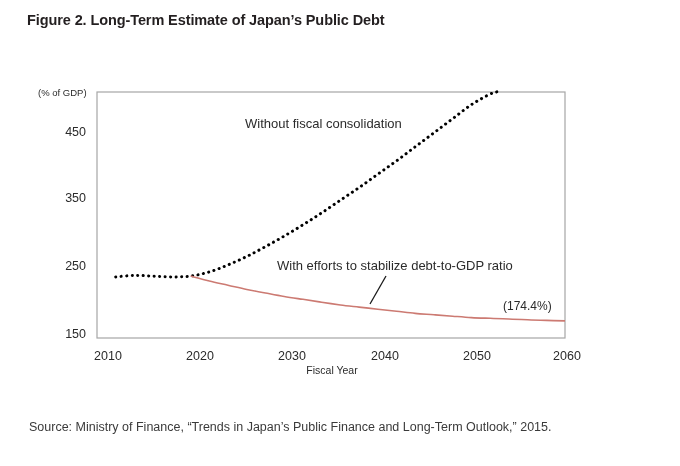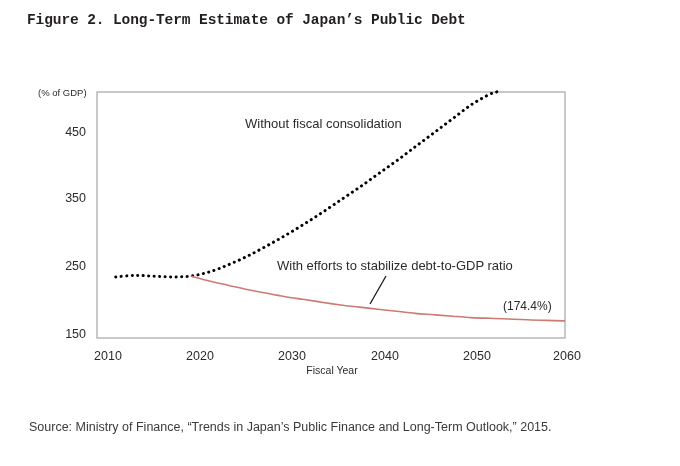--- a/index.html
+++ b/index.html
@@ -18,21 +18,20 @@
 
   #figure-title {
     position: absolute;
     left: 27px;
     top: 12px;
     font-size: 14.5px;
     font-weight: bold;
     letter-spacing: -0.1px;
     color: #231f20;
     white-space: nowrap;
-    font-family: Liberation Mono, monospace;
   }
 
   #chart-area {
     position: absolute;
     left: 0;
     top: 60px;
     width: 680px;
     height: 330px;
   }
 

